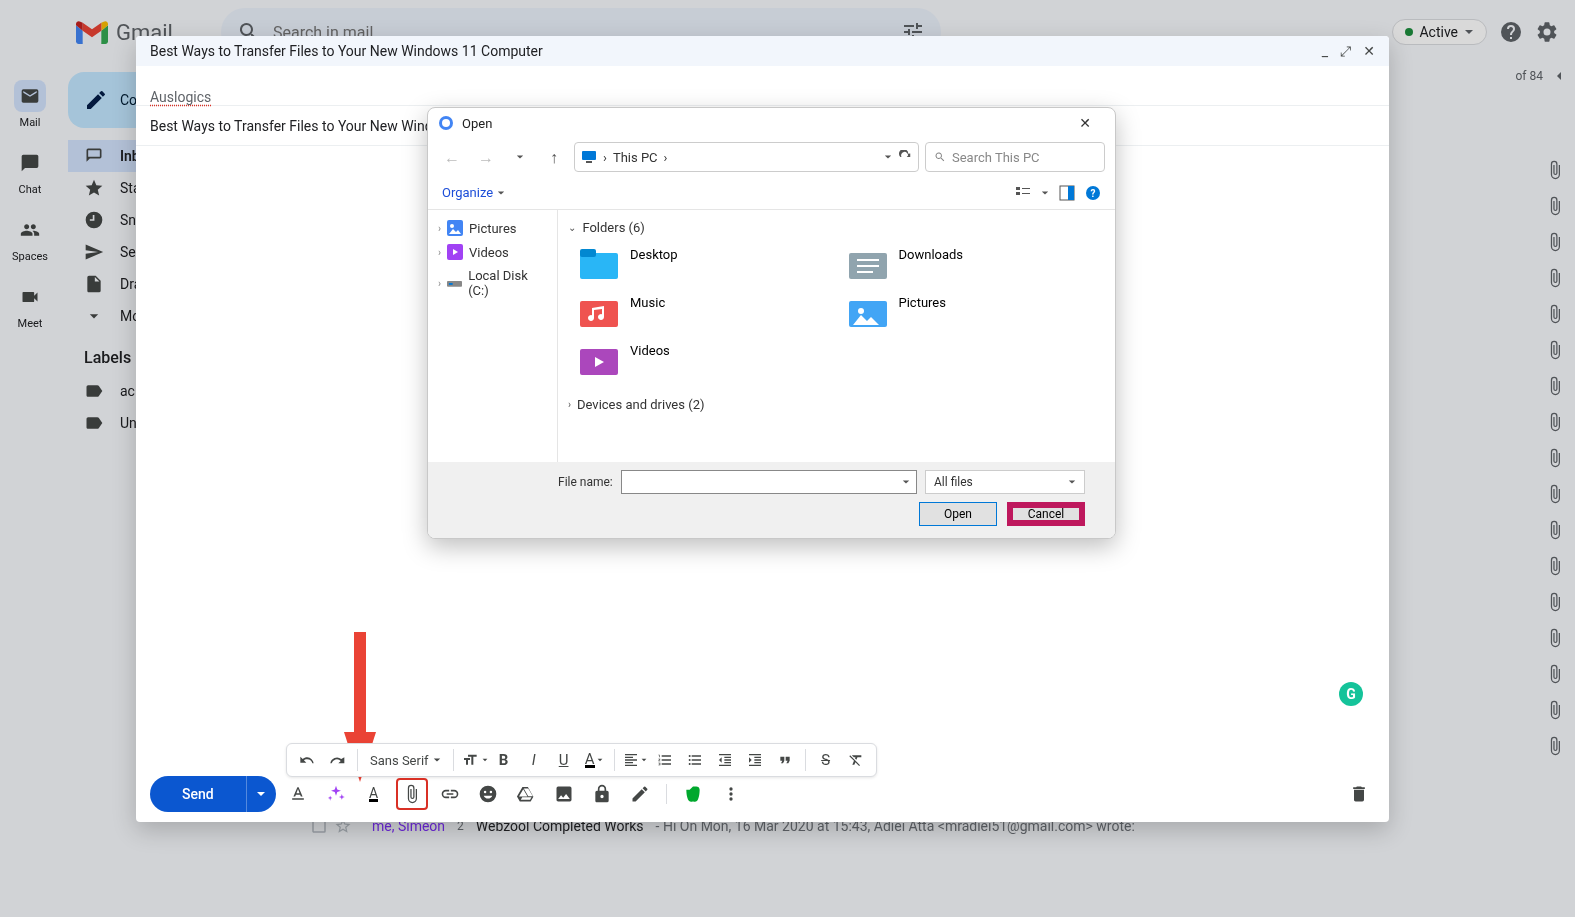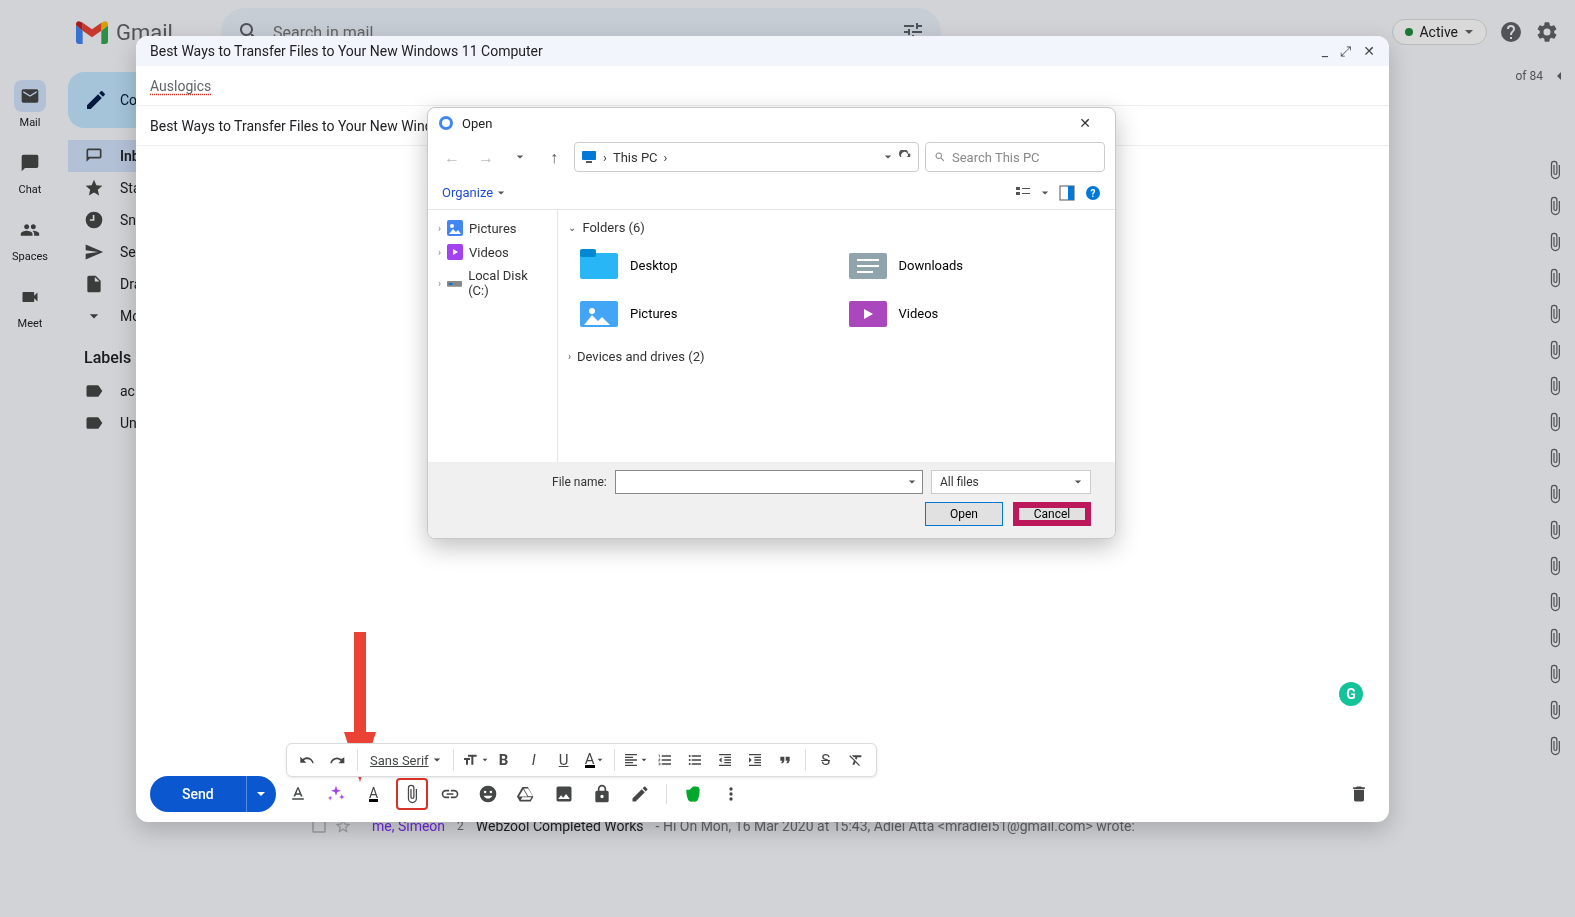--- a/index.html
+++ b/index.html
@@ -43,36 +43,36 @@
 
 
 .visible-row { position: absolute; left: 310px; right: 8px; bottom: 80px; height: 22px; display: flex; align-items: center; gap: 12px; font-size: 14px; }
 .row-cb-star { display: flex; align-items: center; gap: 6px; color: #9aa0a6; }
 .row-sender { color: #6d28d9; margin-left: 8px; }
 .row-sender-count { color: #5f6368; font-size: 12px; }
 .row-subject { color: #202124; }
 .row-preview { color: #5f6368; }
 
 
-.compose-window { position: absolute; left: 136px; top: 36px; width: 1253px; height: 786px; background: #fff; border-radius: 12px; box-shadow: 0 8px 24px rgba(0,0,0,0.2); display: flex; flex-direction: column; overflow: hidden; }
+.compose-window { position: absolute; left: 136px; top: 36px; width: 1253px; height: 786px; background: #fff; border-radius: 4px; box-shadow: 0 8px 24px rgba(0,0,0,0.2); display: flex; flex-direction: column; overflow: hidden; }
 .compose-titlebar { height: 30px; background: #f2f6fc; display: flex; align-items: center; padding: 0 14px; font-size: 14px; color: #202124; }
 .compose-title-actions { margin-left: auto; display: flex; gap: 12px; color: #444746; }
 .compose-title-actions span { cursor: pointer; font-size: 14px; }
-.compose-to { height: 40px; border-bottom: 1px solid #eceff1; padding: 0 14px; display: flex; align-items: center; font-size: 14px; color: #5f6368; }
+.compose-to { height: 40px; border-bottom: 1px solid #eceff1; padding: 0 14px; display: flex; align-items: flex-end; font-size: 14px; color: #5f6368; }
 .compose-to .chip { text-decoration: underline dotted; text-decoration-color: #d93025; text-underline-offset: 3px; }
 .compose-subject { height: 40px; border-bottom: 1px solid #eceff1; padding: 0 14px; display: flex; align-items: center; font-size: 14px; color: #202124; }
 .compose-body { flex: 1; position: relative; }
 
 .red-arrow { position: absolute; left: 344px; top: 622px; width: 22px; height: 150px; }
 .red-arrow svg { display: block; }
 
 
 .format-toolbar { position: absolute; left: 150px; bottom: 45px; height: 34px; background: #fff; border: 1px solid #dadce0; border-radius: 6px; display: flex; align-items: center; padding: 0 6px; gap: 2px; box-shadow: 0 1px 3px rgba(0,0,0,0.1); }
 .ft-btn { width: 28px; height: 28px; display: flex; align-items: center; justify-content: center; cursor: pointer; border-radius: 4px; color: #444746; font-size: 15px; }
-.ft-btn.font-select { width: auto; padding: 0 6px; font-size: 13px; gap: 4px; text-decoration: underline; }
+.ft-btn.font-select { width: auto; padding: 0 6px; font-size: 13px; gap: 4px; }
 .ft-sep { width: 1px; height: 22px; background: #dadce0; margin: 0 4px; }
 
 
 .compose-actions { height: 56px; display: flex; align-items: center; padding: 0 14px; gap: 6px; }
 .send-btn { display: flex; align-items: center; background: #0b57d0; color: #fff; border-radius: 18px; overflow: hidden; height: 36px; cursor: pointer; }
 .send-btn-main { padding: 0 32px; font-size: 14px; font-weight: 500; }
 .send-btn-arrow { width: 30px; height: 36px; border-left: 1px solid rgba(255,255,255,0.3); display: flex; align-items: center; justify-content: center; }
 .action-icon { width: 32px; height: 32px; display: flex; align-items: center; justify-content: center; cursor: pointer; color: #444746; border-radius: 4px; position: relative; }
 .action-icon.highlighted { outline: 2px solid #d93025; outline-offset: -2px; }
 .action-sep { width: 1px; height: 20px; background: #dadce0; margin: 0 4px; }
@@ -93,24 +93,24 @@
 .fd-toolbar .tb-right { margin-left: auto; display: flex; gap: 10px; align-items: center; }
 .fd-body { flex: 1; display: flex; }
 .fd-tree { width: 130px; border-right: 1px solid #e5e5e5; padding: 6px 0; font-size: 13px; }
 .fd-tree-item { display: flex; align-items: center; gap: 6px; padding: 4px 10px; cursor: pointer; color: #333; }
 .fd-tree-item .arrow { color: #888; font-size: 10px; }
 .fd-tree-ic { width: 16px; height: 16px; }
 .fd-main { flex: 1; padding: 6px 10px; font-size: 13px; position: relative; }
 .fd-group-head { display: flex; align-items: center; gap: 6px; color: #005a9e; margin: 4px 0 6px; cursor: pointer; }
 .fd-group-head .arrow { font-size: 10px; color: #555; }
 .fd-grid { display: grid; grid-template-columns: 1fr 1fr; gap: 0; }
-.fd-folder { display: flex; align-items: center; gap: 10px; padding: 6px 10px; cursor: pointer; border-radius: 2px; }
+.fd-folder { display: flex; align-items: flex-start; gap: 10px; padding: 6px 10px; cursor: pointer; border-radius: 2px; }
 .fd-folder.selected { background: #cce8ff; }
 .fd-folder-ic { width: 42px; height: 36px; border-radius: 2px; display: flex; align-items: center; justify-content: center; }
-.fd-bottom { height: 76px; border-top: 0; padding: 8px 24px 10px; display: flex; flex-direction: column; gap: 8px; background:#f0f0f0; }
+.fd-bottom { height: 76px; border-top: 0; padding: 8px 30px 10px; display: flex; flex-direction: column; gap: 8px; background:#f0f0f0; }
 .fd-file-row { display: flex; align-items: center; gap: 8px; }
 .fd-file-row label { font-size: 12px; color: #333; }
 .fd-file-input { flex: 1; height: 24px; border: 1px solid #888; background: #fff; }
 .fd-file-type { width: 160px; height: 24px; border: 1px solid #ccc; background: #fff; display: flex; align-items: center; justify-content: space-between; padding: 0 8px; font-size: 12px; color: #333; cursor: pointer; }
 .fd-btn-row { display: flex; justify-content: flex-end; gap: 10px; }
 .fd-btn { width: 78px; height: 24px; border: 6px solid #be185d; background: #e1e1e1; font-size: 12px; display: flex; align-items: center; justify-content: center; cursor: pointer; }
 .fd-btn.primary { border: 1px solid #0078d7; }
 
 svg { display: block; }
 </style>
@@ -634,20 +634,29 @@
                 <rect x="10" y="12" width="22" height="2" fill="#fff"></rect>
                 <rect x="10" y="18" width="22" height="2" fill="#fff"></rect>
                 <rect x="10" y="24" width="16" height="2" fill="#fff"></rect>
               </svg>
             </div>
             <span>Downloads</span>
           </div>
         <div class="fd-folder">
             <div class="fd-folder-ic">
               <svg width="42" height="36" viewBox="0 0 42 36">
+                <rect x="2" y="6" width="38" height="26" rx="2" fill="#ef5350"></rect>
+                <path d="M26 12v10a3 3 0 11-2-2.8V14l-8 1v8a3 3 0 11-2-2.8V13l12-2z" fill="#fff"></path>
+              </svg>
+            </div>
+            <span>Music</span>
+          </div>
+        <div class="fd-folder">
+            <div class="fd-folder-ic">
+              <svg width="42" height="36" viewBox="0 0 42 36">
                 <rect x="2" y="6" width="38" height="26" rx="2" fill="#42a5f5"></rect>
                 <circle cx="14" cy="16" r="3" fill="#fff"></circle>
                 <path d="M6 30l8-10 6 6 4-4 8 8z" fill="#fff"></path>
               </svg>
             </div>
             <span>Pictures</span>
           </div>
         <div class="fd-folder">
             <div class="fd-folder-ic">
               <svg width="42" height="36" viewBox="0 0 42 36">

